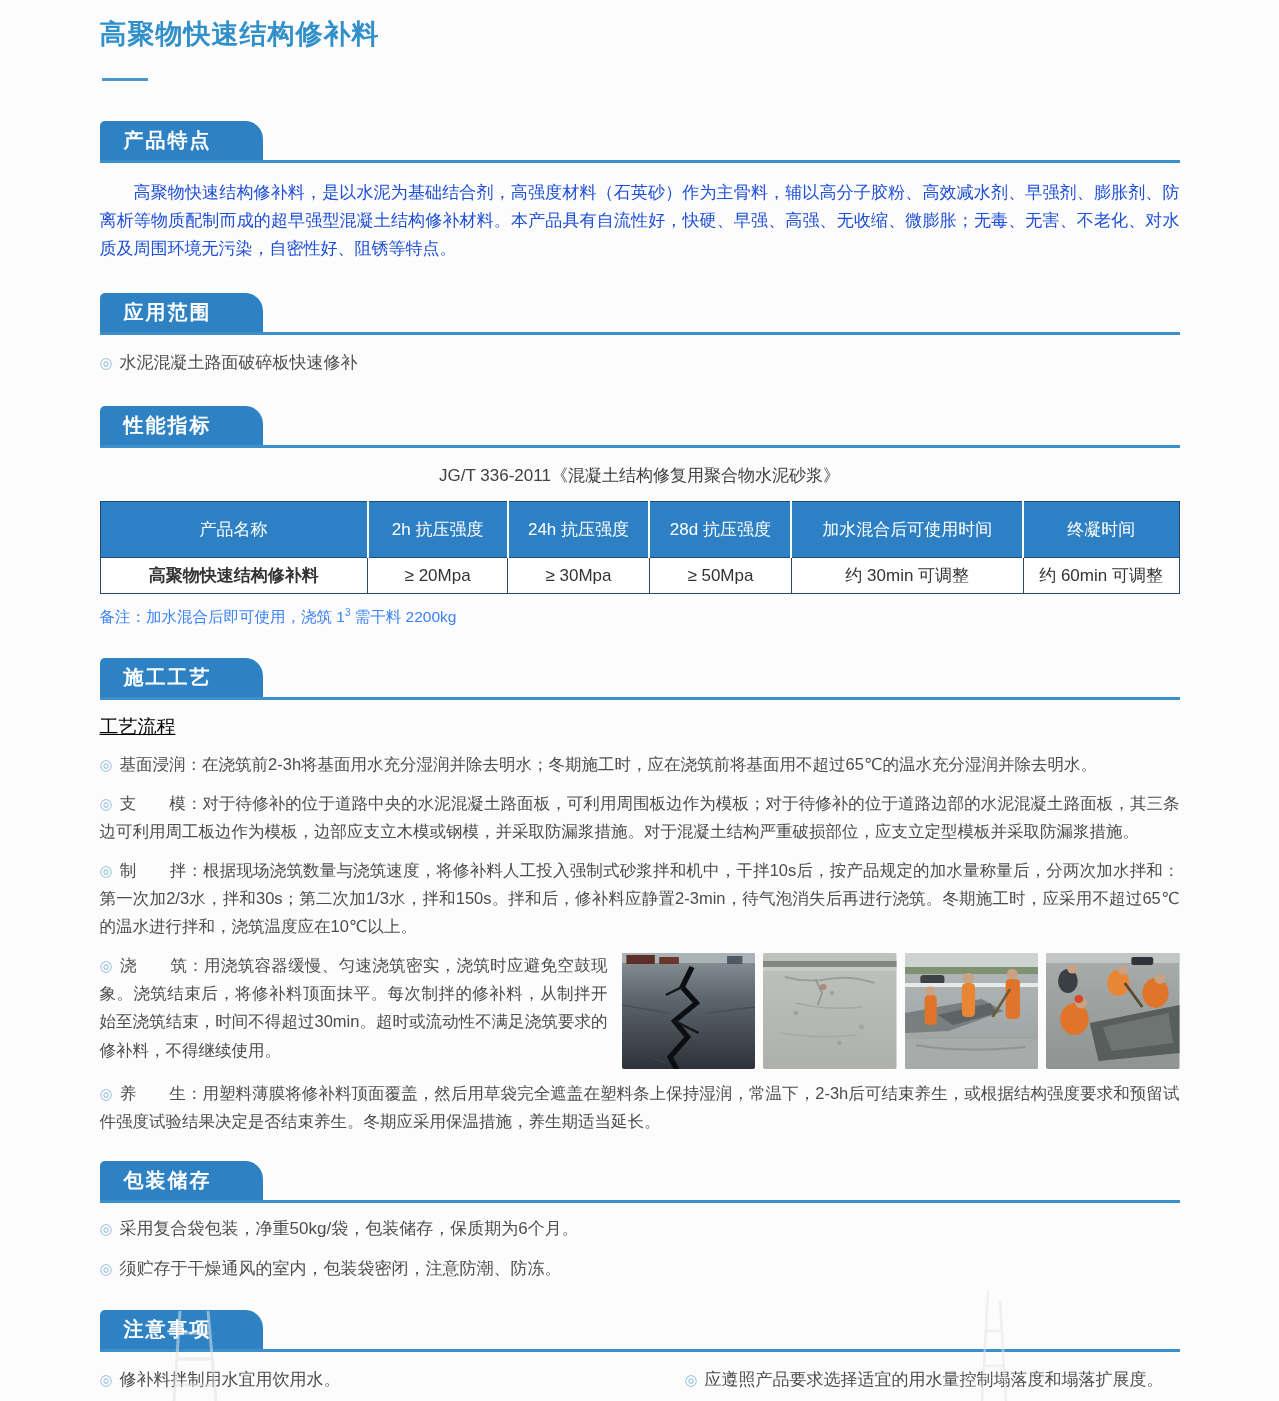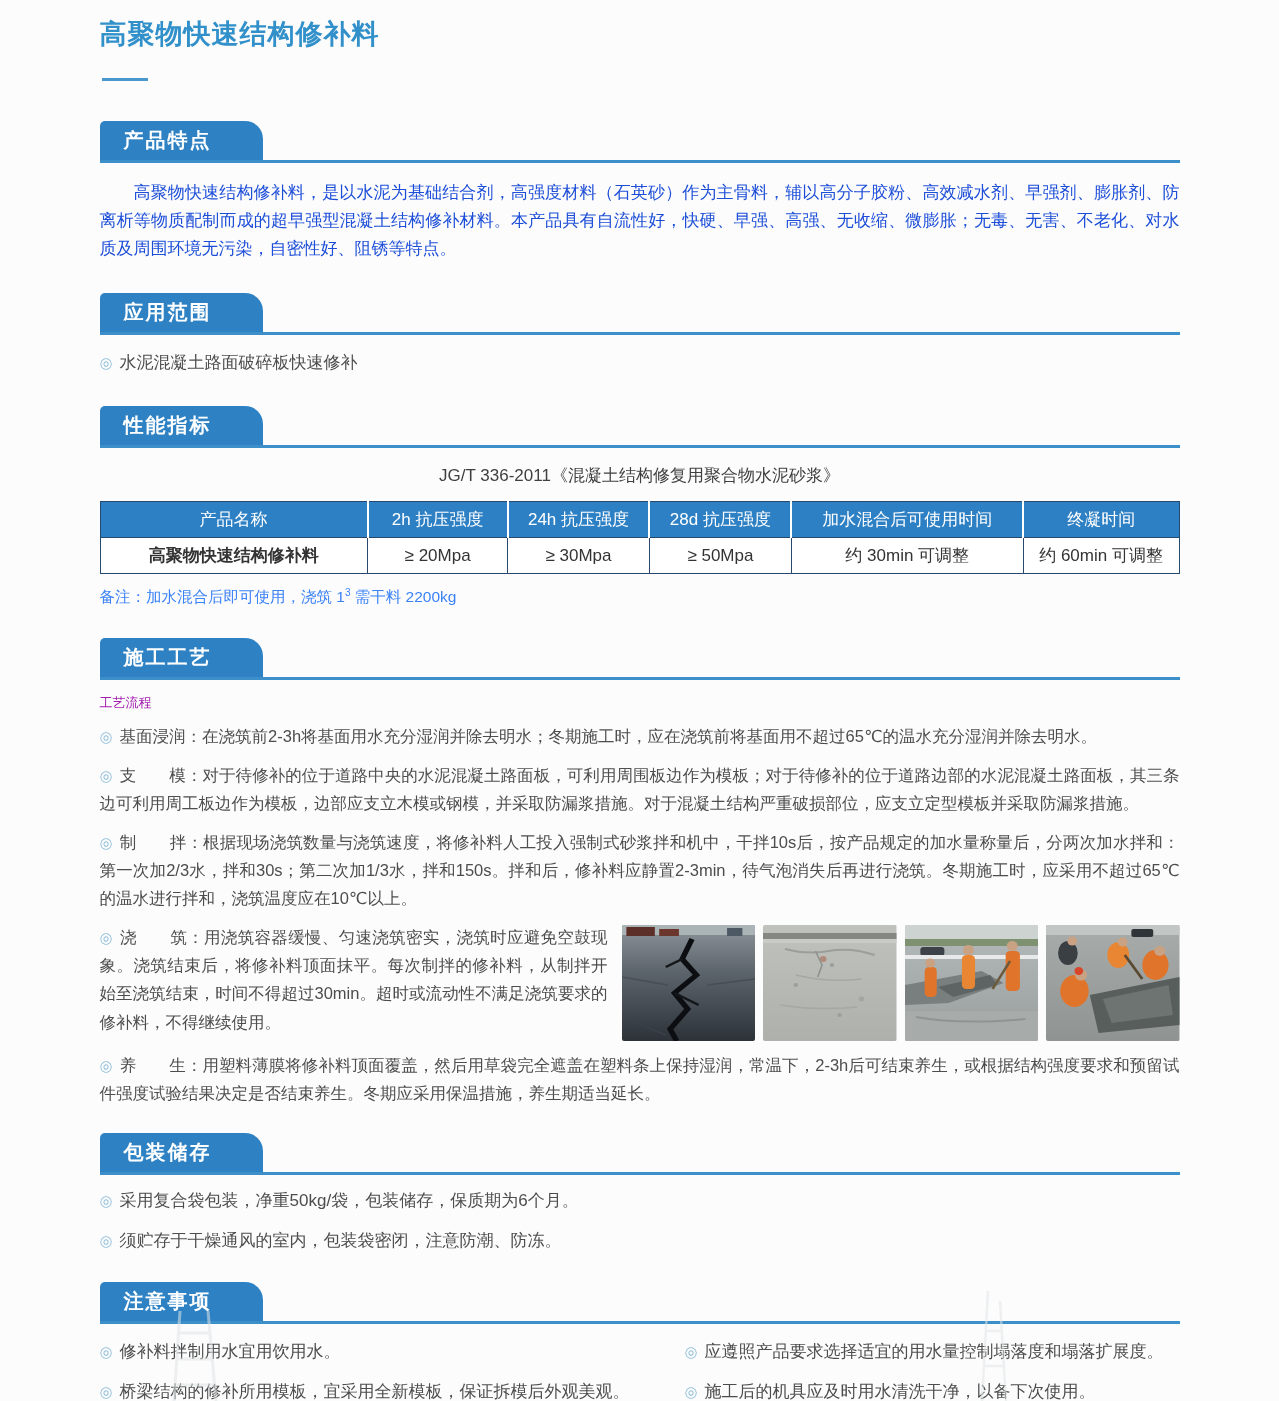--- a/index.html
+++ b/index.html
@@ -45,36 +45,36 @@
   .apps-row .app-item:first-child { width: 305px; }
 
   
   .standard-ref { text-align: center; font-size: 17px; color: #3f3f3f; margin-top: 16px; }
   table.perf {
     width: 100%; border-collapse: collapse; margin-top: 14px;
     border: 1px solid #27496e;
   }
   table.perf th {
     background: #2e80c4; color: #ffffff; font-weight: normal;
-    font-size: 17px; padding: 6px 4px; border-left: 2px solid #fff;
+    font-size: 17px; padding: 16px 4px; border-left: 2px solid #fff;
   }
   table.perf th:first-child { border-left: none; }
   table.perf td {
     background: #ffffff; color: #333; font-size: 17px;
     padding: 6px 4px; text-align: center; border: 1px solid #27496e;
   }
   table.perf td.pname { font-weight: bold; }
   col.c1 { width: 268px; } col.c2 { width: 140px; } col.c3 { width: 142px; }
   col.c4 { width: 142px; } col.c5 { width: 232px; } col.c6 { width: 156px; }
   .note-line { font-size: 15.5px; color: #3b82f6; margin-top: 13px; }
   .note-line sup { font-size: 10px; }
 
   
   .flow-row { display: flex; align-items: center; margin-top: 14px; }
-  .flow-label { width: 140px; font-size: 13px; color: #a21caf; }
+  .flow-label { width: 140px; font-size: 19px; color: #000000; text-decoration: underline; }
   .flow-box {
     flex: 1; border: 1px solid #5a5a5a; background: #fff;
     text-align: center; font-size: 17px; color: #2f2f2f; font-weight: 500;
     padding: 4px 0; letter-spacing: 1px;
   }
   .step { font-size: 16.5px; line-height: 1.72; text-align: justify; color: #4d4d4d; margin-top: 10px; }
   .pour-row { display: flex; margin-top: 10px; gap: 14px; }
   .pour-text { width: 508px; margin-top: 0; }
   .photo-strip { flex: 1; display: flex; gap: 8px; align-items: flex-start; padding-top: 2px; }
   .photo { flex: 1; height: 116px; border-radius: 2px; overflow: hidden; }

